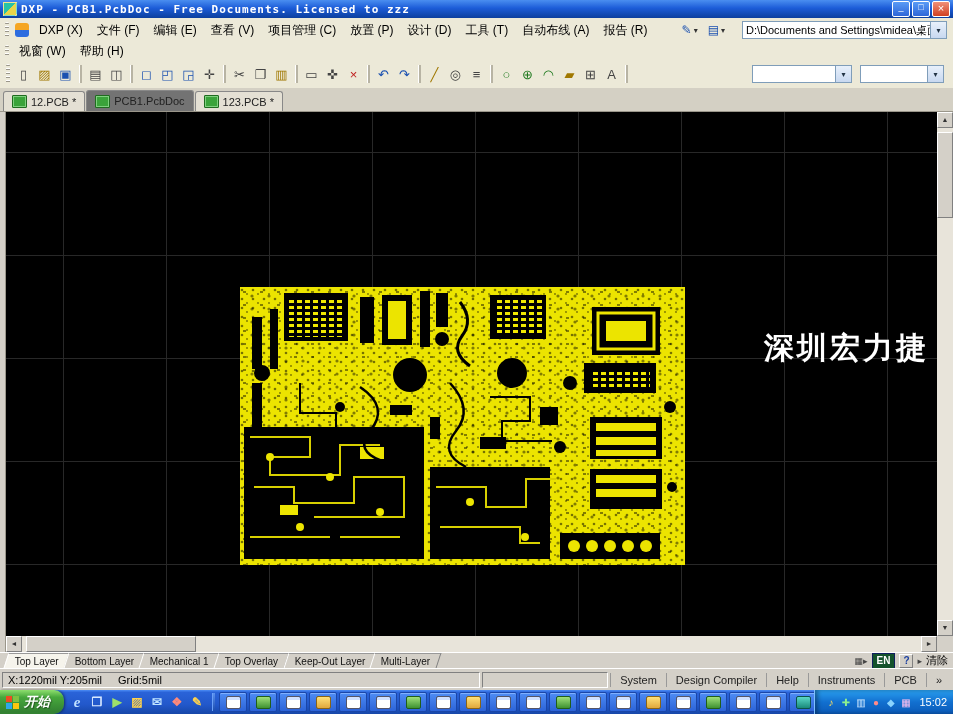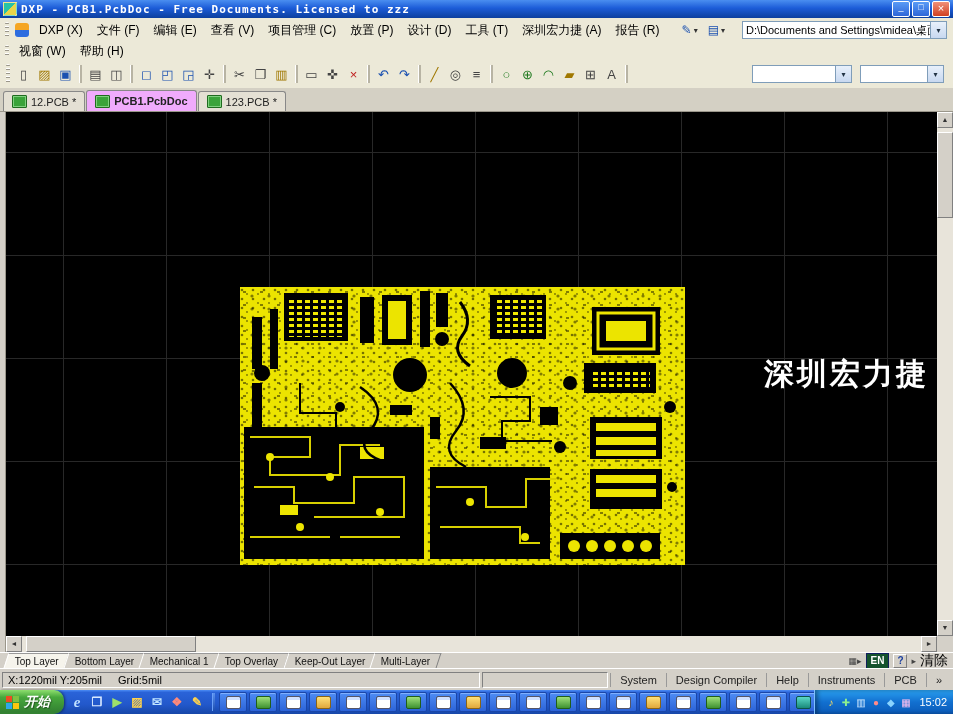--- a/index.html
+++ b/index.html
@@ -59,34 +59,34 @@
   .tbtn.red{color:#c02020} .tbtn.grn{color:#1f7a1f}
   .combo.small  { width:100px; margin-left:auto; }
   .combo.small2 { width:84px;  margin-left:8px; margin-right:6px; }
   
   .doctabs { position:absolute; left:0; top:88px; right:0; height:24px;
     background:#d4d0c4; border-bottom:1px solid #9a968a;
     display:flex; align-items:flex-end; gap:1px; padding:11px 2px 0 3px; box-sizing:border-box; }
   .dtab { display:inline-flex; align-items:center; gap:4px; height:19px;
     padding:0 8px; font-size:11px; color:#222; background:#e4e0d4;
     border:1px solid #888; border-bottom:none; border-radius:3px 3px 0 0; }
-  .dtab.active { background:#f0abfc; height:20px; font-weight:bold; }
+  .dtab.active { background:#737373; height:20px; font-weight:normal; }
   .chipico { width:13px; height:11px; background:#3aa33a; border:1px solid #1f6b1f;
     box-shadow:inset 0 0 0 1px #7fd07f; border-radius:1px; }
   
   .leftstrip { position:absolute; left:0; top:112px; width:6px; height:556px;
     background:#d4d0c8; border-right:1px solid #9a968a; box-sizing:border-box; }
   .canvas { position:absolute; left:6px; top:112px; width:931px; height:524px;
     background-color:#000;
     background-image:linear-gradient(to right,#282828 1px,rgba(0,0,0,0) 1px),
                      linear-gradient(to bottom,#282828 1px,rgba(0,0,0,0) 1px);
     background-size:103px 103px; background-position:57px 40px; overflow:hidden; }
   .pcb { position:absolute; left:234px; top:175px; }
   .watermark { position:absolute; left:758px; top:216px; color:#fff;
-    font-size:30px; font-weight:bold; letter-spacing:3px; white-space:nowrap;margin-top:26px; }
+    font-size:30px; font-weight:bold; letter-spacing:3px; white-space:nowrap; }
   
   .vscroll { position:absolute; left:937px; top:112px; width:16px; height:524px; background:#e8e4da; }
   .sbtn { position:absolute; width:16px; height:16px; box-sizing:border-box;
     background:#d4d0c8; border:1px solid; border-color:#fff #808080 #808080 #fff;
     font-size:7px; color:#333; text-align:center; line-height:13px; }
   .vscroll .up{top:0; left:0;} .vscroll .down{bottom:0; left:0;}
   .vthumb { position:absolute; left:0; top:20px; width:16px; height:86px; box-sizing:border-box;
     background:#d4d0c8; border:1px solid; border-color:#fff #808080 #808080 #fff; }
   .hscroll { position:absolute; left:6px; top:636px; width:931px; height:16px; background:#e8e4da; }
   .hscroll .left{left:0; top:0;} .hscroll .right{right:0; top:0;}
@@ -104,21 +104,21 @@
   .ltab.active { background:#f6f4ec; }
   .lt { transform:skewX(18deg); white-space:nowrap; color:#111; font-size:10px; }
   .lrright { margin-left:auto; display:flex; align-items:center; gap:4px;
     padding-right:5px; height:100%; }
   .lrico { font-size:9px; color:#444; }
   .enbadge { background:#14532d; color:#fff; font-size:10px; font-weight:bold;
     padding:0 4px; height:14px; line-height:14px; border:1px solid #11205e; }
   .helpbtn { width:14px; height:14px; box-sizing:border-box; background:#d4d0c8;
     border:1px solid; border-color:#fff #808080 #808080 #fff; font-size:10px;
     font-weight:bold; color:#1a3e9e; text-align:center; line-height:12px; }
-  .clearlbl { font-size:14px; color:#000; }
+  .clearlbl { font-size:11px; color:#000; }
   
   .statusbar { position:absolute; left:0; top:668px; right:0; height:22px;
     background:#d4d0c8; border-top:1px solid #fff; display:flex; align-items:center;
     gap:2px; padding:0 2px; font-size:11px; box-sizing:border-box; }
   .coordbox { width:478px; height:16px; box-sizing:border-box; display:flex; align-items:center;
     gap:16px; padding:0 5px; border:1px solid; border-color:#808080 #fff #fff #808080; color:#000; }
   .statmid { flex:1; height:16px; box-sizing:border-box;
     border:1px solid; border-color:#808080 #fff #fff #808080; }
   .statpanels { display:flex; align-items:center; height:100%; }
   .sp { padding:0 9px; height:14px; line-height:14px; border-left:1px solid #999; color:#222; white-space:nowrap; }
@@ -183,21 +183,21 @@
     <span class="menus">
 
     <span class="mi">DXP (X)</span>
         <span class="mi">文件 (F)</span>
         <span class="mi">编辑 (E)</span>
         <span class="mi">查看 (V)</span>
         <span class="mi">项目管理 (C)</span>
         <span class="mi">放置 (P)</span>
         <span class="mi">设计 (D)</span>
         <span class="mi">工具 (T)</span>
-        <span class="mi">深圳宏力捷 (A)</span>
+        <span class="mi">自动布线 (A)</span>
         <span class="mi">报告 (R)</span>
       </span>
     <span class="mr1right">
       <span class="grip"></span>
       <span class="rtools">
 
           <span class="rtool">
             <span class="rtg">✎</span>
             <span class="rta">▾</span>
           </span>

